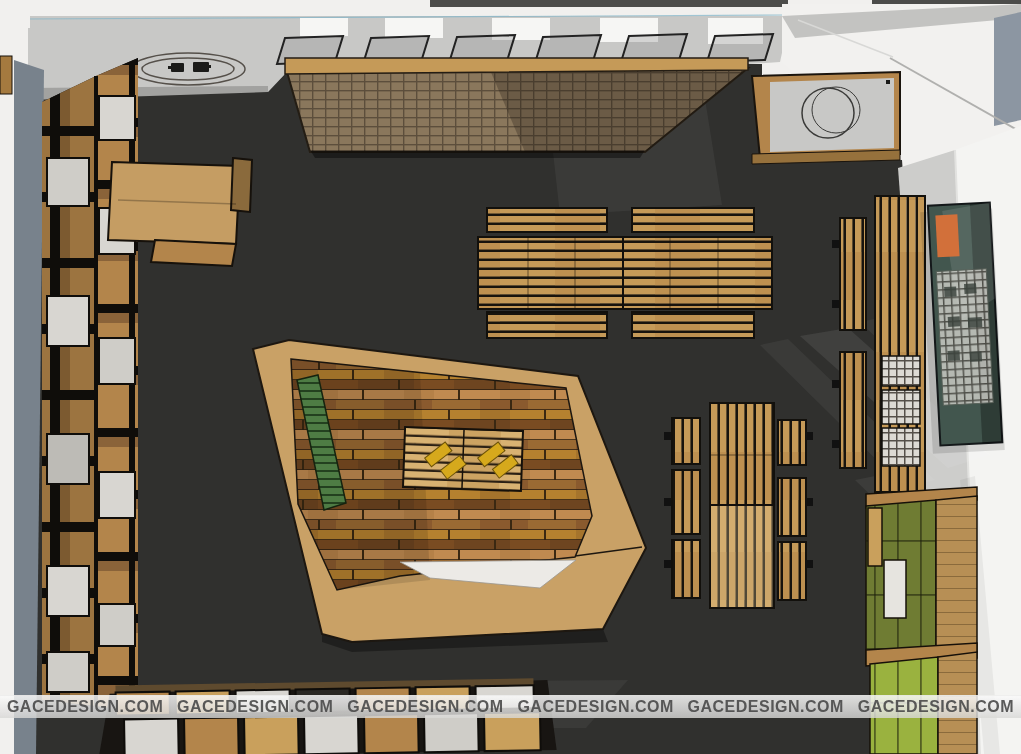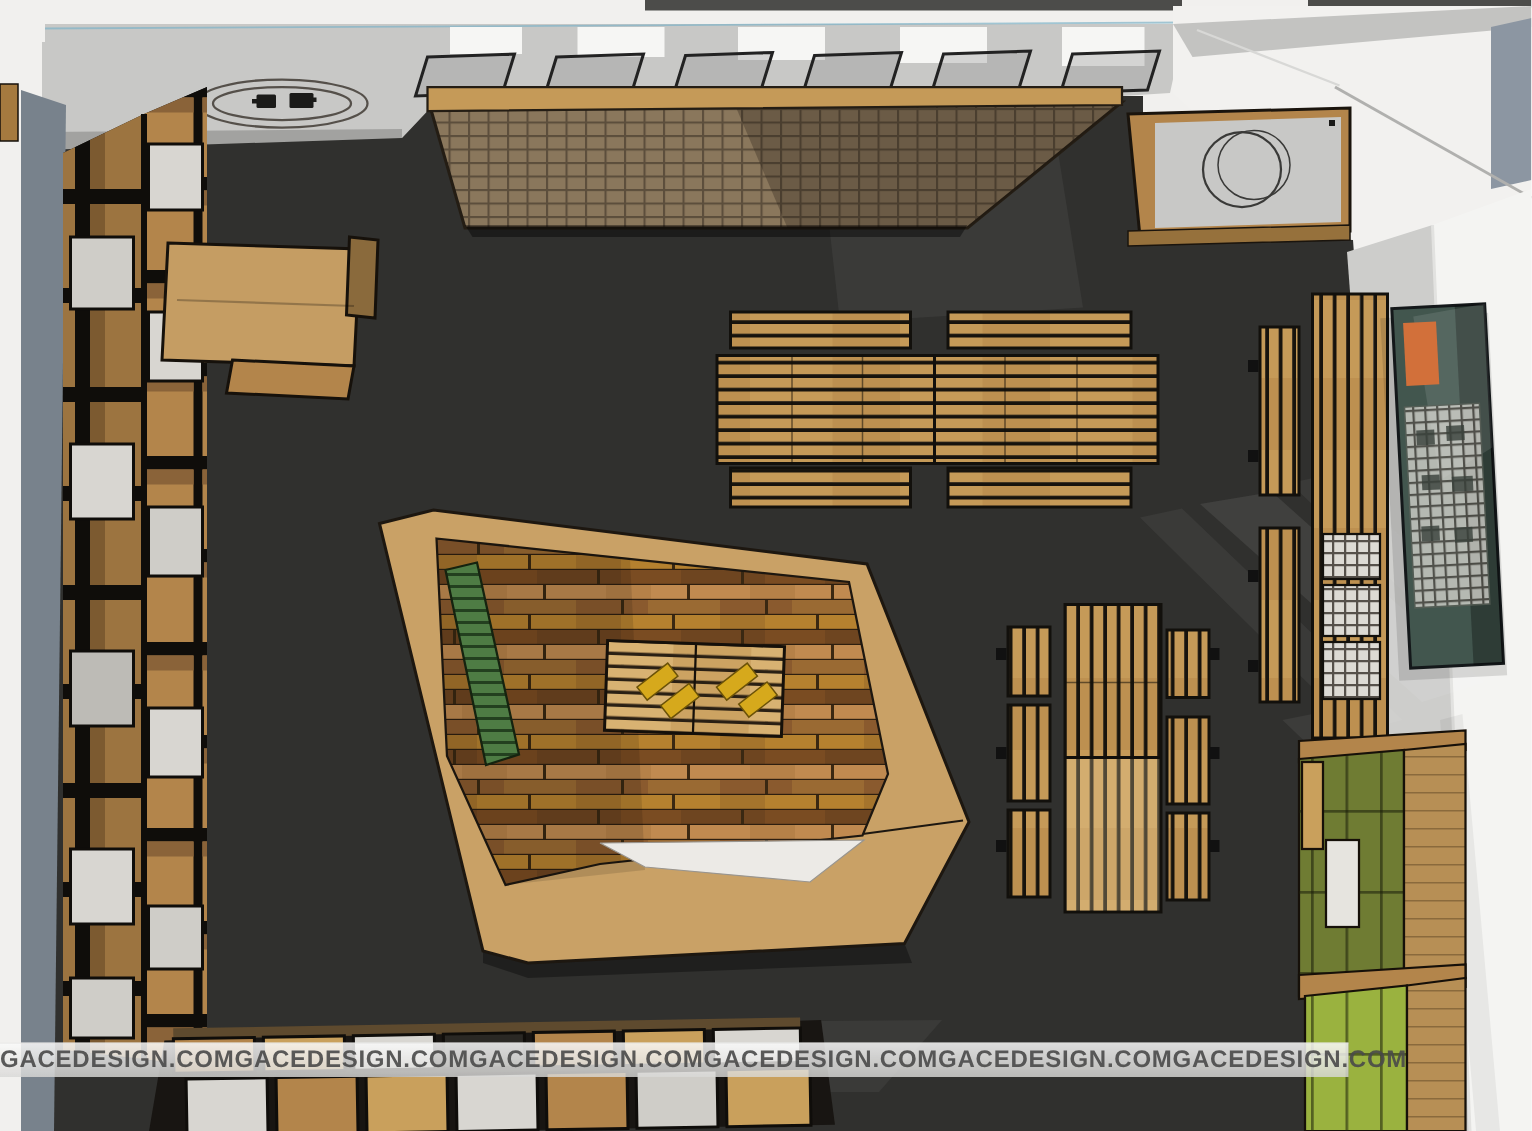--- a/index.html
+++ b/index.html
@@ -1,19 +1,19 @@
 <!DOCTYPE html>
 <html><head>
 <meta charset="utf-8">
 <style>
   html,body{margin:0;padding:0;background:#ffffff;}
   .stage{position:relative;width:1021px;height:754px;overflow:hidden;background:#f1f0ee;
          font-family:"Liberation Sans", sans-serif;}
   .stage svg{position:absolute;left:0;top:0;display:block;}
-  .watermark-band{position:absolute;left:0;top:695px;width:899px;height:22px;
+  .watermark-band{position:absolute;left:0;top:695px;width:1021px;height:22px;
     background:linear-gradient(rgba(250,250,250,.85),rgba(216,216,214,.82));
     display:flex;align-items:center;justify-content:space-around;z-index:10;
     border-top:1px solid rgba(255,255,255,.5);}
   .watermark-band span{font-size:16px;font-weight:600;color:#4a4a4a;letter-spacing:.5px;
     white-space:nowrap;opacity:.9;}
 </style>
 </head>
 <body>
 
 <div class="stage">

